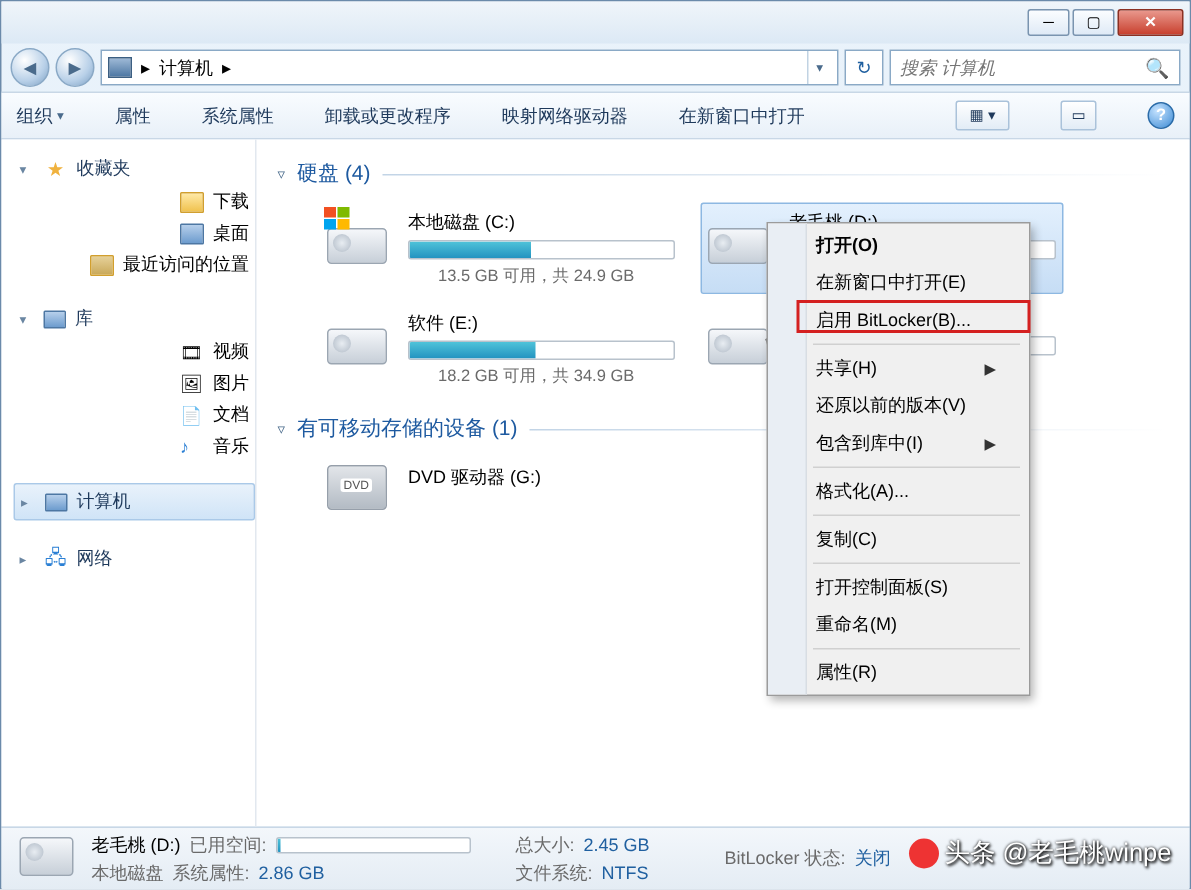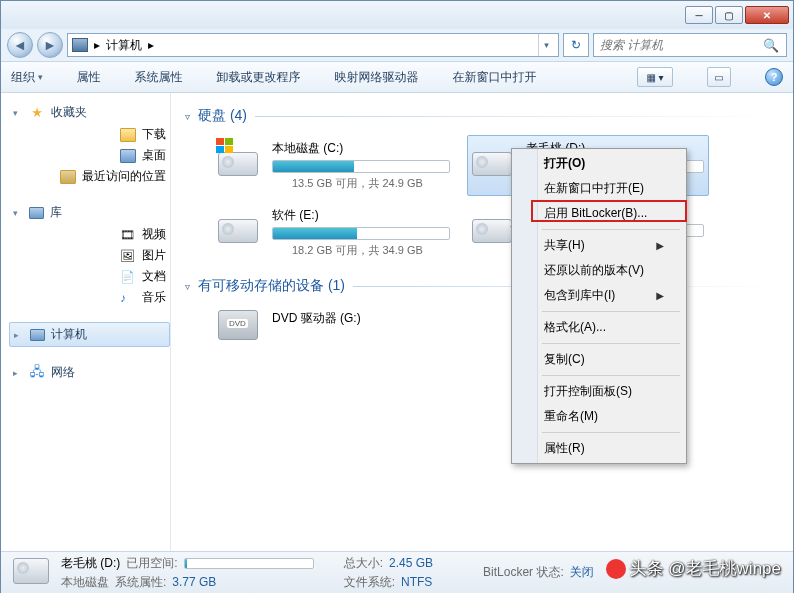--- a/index.html
+++ b/index.html
@@ -264,21 +264,21 @@
       <div class="ln">
           <span class="val" style="color:#000;font-weight:normal">老毛桃 (D:)</span>
         <span class="lbl">已用空间:</span>
         <span class="ministbar">
             <span class="ministfill" style="width:2%;display:block"></span>
           </span>
       </div>
       <div class="ln">
           <span class="lbl">本地磁盘</span>
         <span class="lbl">系统属性:</span>
-          <span class="val">3.77 GB</span>
+          <span class="val">2.86 GB</span>
       </div>
     </div>
     <div class="statuscol" style="margin-left:20px">
       <div class="ln">
           <span class="lbl">总大小:</span>
           <span class="val">2.45 GB</span>
         </div>
       <div class="ln">
           <span class="lbl">文件系统:</span>
           <span class="val">NTFS</span>

